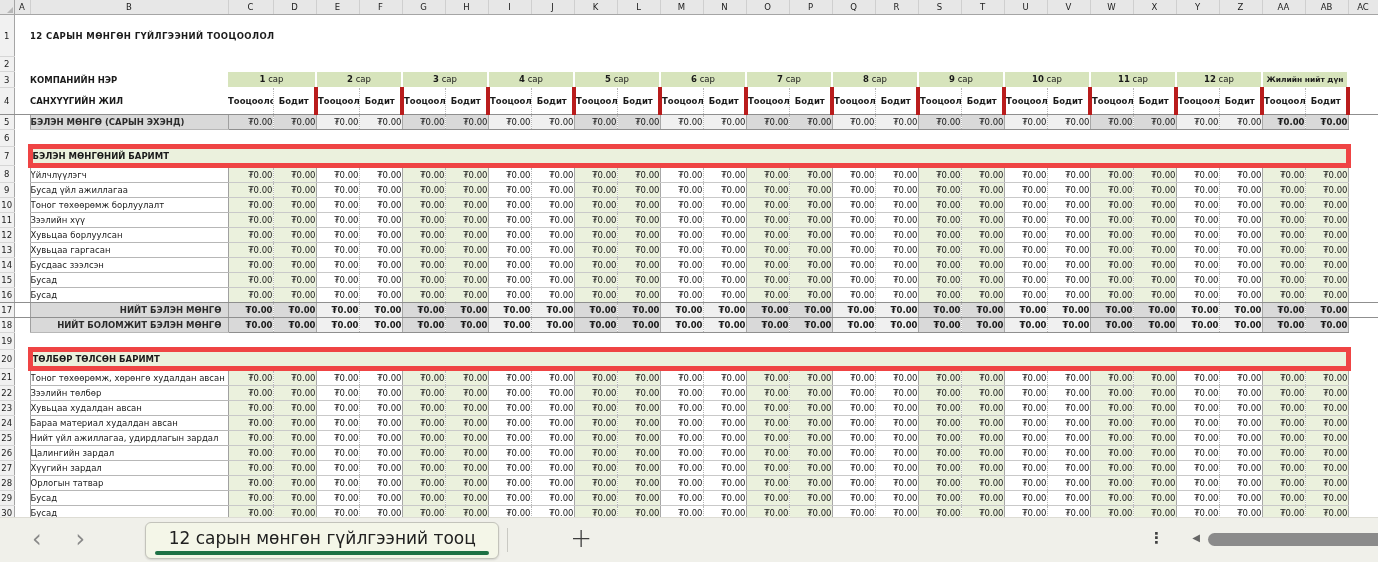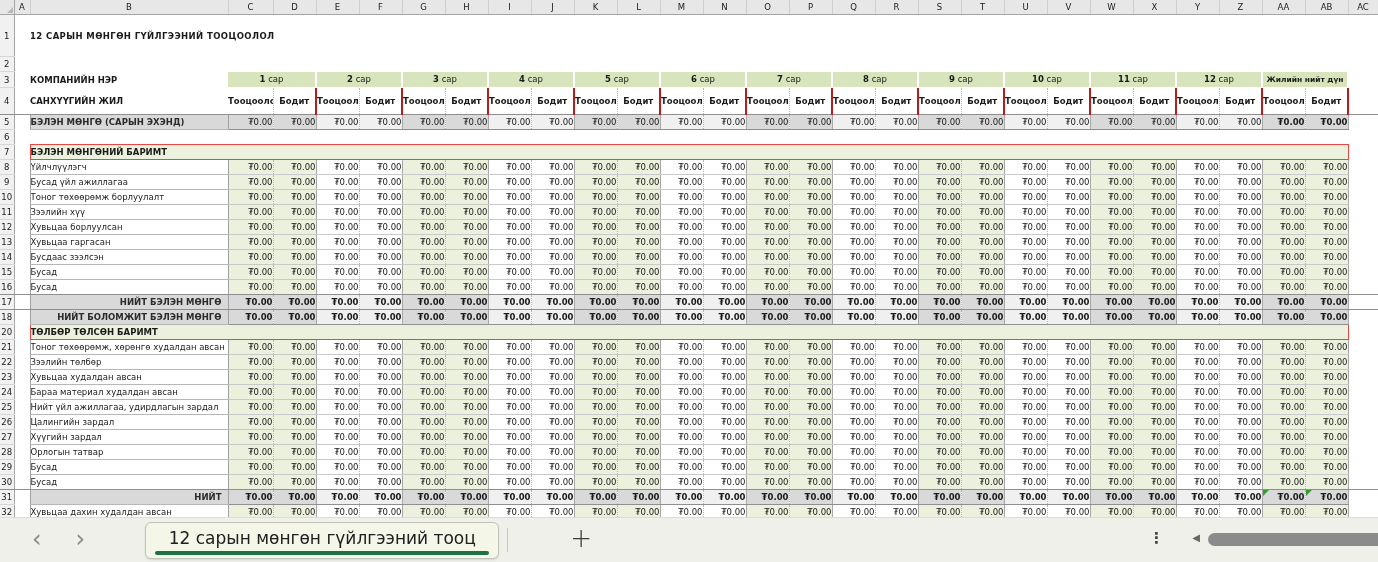--- a/index.html
+++ b/index.html
@@ -30,28 +30,28 @@
                padding-left:5px;overflow:visible;}
   td.olab{font-size:7.5px;font-weight:bold;color:#76923c;padding-left:5px;}
 
   
   td.mh{background:#d7e4bc;border-right:2px solid #fff;border-bottom:1px solid #fff;
         text-align:center;font-size:8px;color:#333;}
   td.mh b{font-size:8.5px;}
   td.mh.yr{font-weight:bold;font-size:7.5px;}
 
   
-  td.sub{background:#fff;border-right:2px solid #b91c1c;border-bottom:1px solid #8f8f8f;
+  td.sub{background:#fff;border-right:4px solid #b91c1c;border-bottom:1px solid #8f8f8f;
          text-align:center;font-size:7px;font-weight:bold;color:#404040;
          white-space:normal;word-break:break-all;line-height:1.25;}
   td.sub.gi{border-right:1px dotted #b9b9b9;}
   td.sub.one{white-space:nowrap;word-break:normal;}
 
   
-  td.sec{background:#ebf1dd;border:1px solid #ef4444;font-size:8px;font-weight:bold;
+  td.sec{background:#ebf1dd;border:5px solid #ef4444;font-size:8px;font-weight:bold;
          color:#333;padding-left:6px;}
 
   
   td.lab{background:#fff;border-left:1px solid #a0a0a0;border-right:1px solid #a0a0a0;
          border-bottom:1px solid #b7b7b7;font-size:7.5px;color:#333;padding-left:6px;}
   td.lab.tot{background:#d9d9d9;font-weight:bold;color:#2b2b2b;}
   td.lab.ar{text-align:right;padding-right:6px;}
 
   
   td.v{text-align:right;padding-right:7px;border-bottom:1px solid #c9c9c9;}
@@ -612,20 +612,26 @@
           <td class="v gi todd bold">₮0.00</td>
           <td class="v ge todd bold">₮0.00</td>
           <td class="v gi teven bold">₮0.00</td>
           <td class="v ge teven bold">₮0.00</td>
           <td class="v gi todd bold">₮0.00</td>
           <td class="v ge todd bold">₮0.00</td>
           <td class="v gi yrt bold">₮0.00</td>
           <td class="v ge yrt bold">₮0.00</td>
           <td class="cAC"></td>
         </tr>
+        <tr style="height: 6px;">
+          <td class="gut">19</td>
+          <td class="cA"></td>
+          <td class="blank" colspan="27"></td>
+          <td class="cAC"></td>
+        </tr>
         <tr style="height: 15px;">
           <td class="gut">20</td>
           <td class="cA"></td>
           <td class="sec" colspan="27">ТӨЛБӨР ТӨЛСӨН БАРИМТ</td>
           <td class="cAC"></td>
         </tr>
         <tr style="height: 14px;">
           <td class="gut">21</td>
           <td class="cA"></td>
           <td class="lab">Тоног төхөөрөмж, хөрөнгө худалдан авсан</td>

